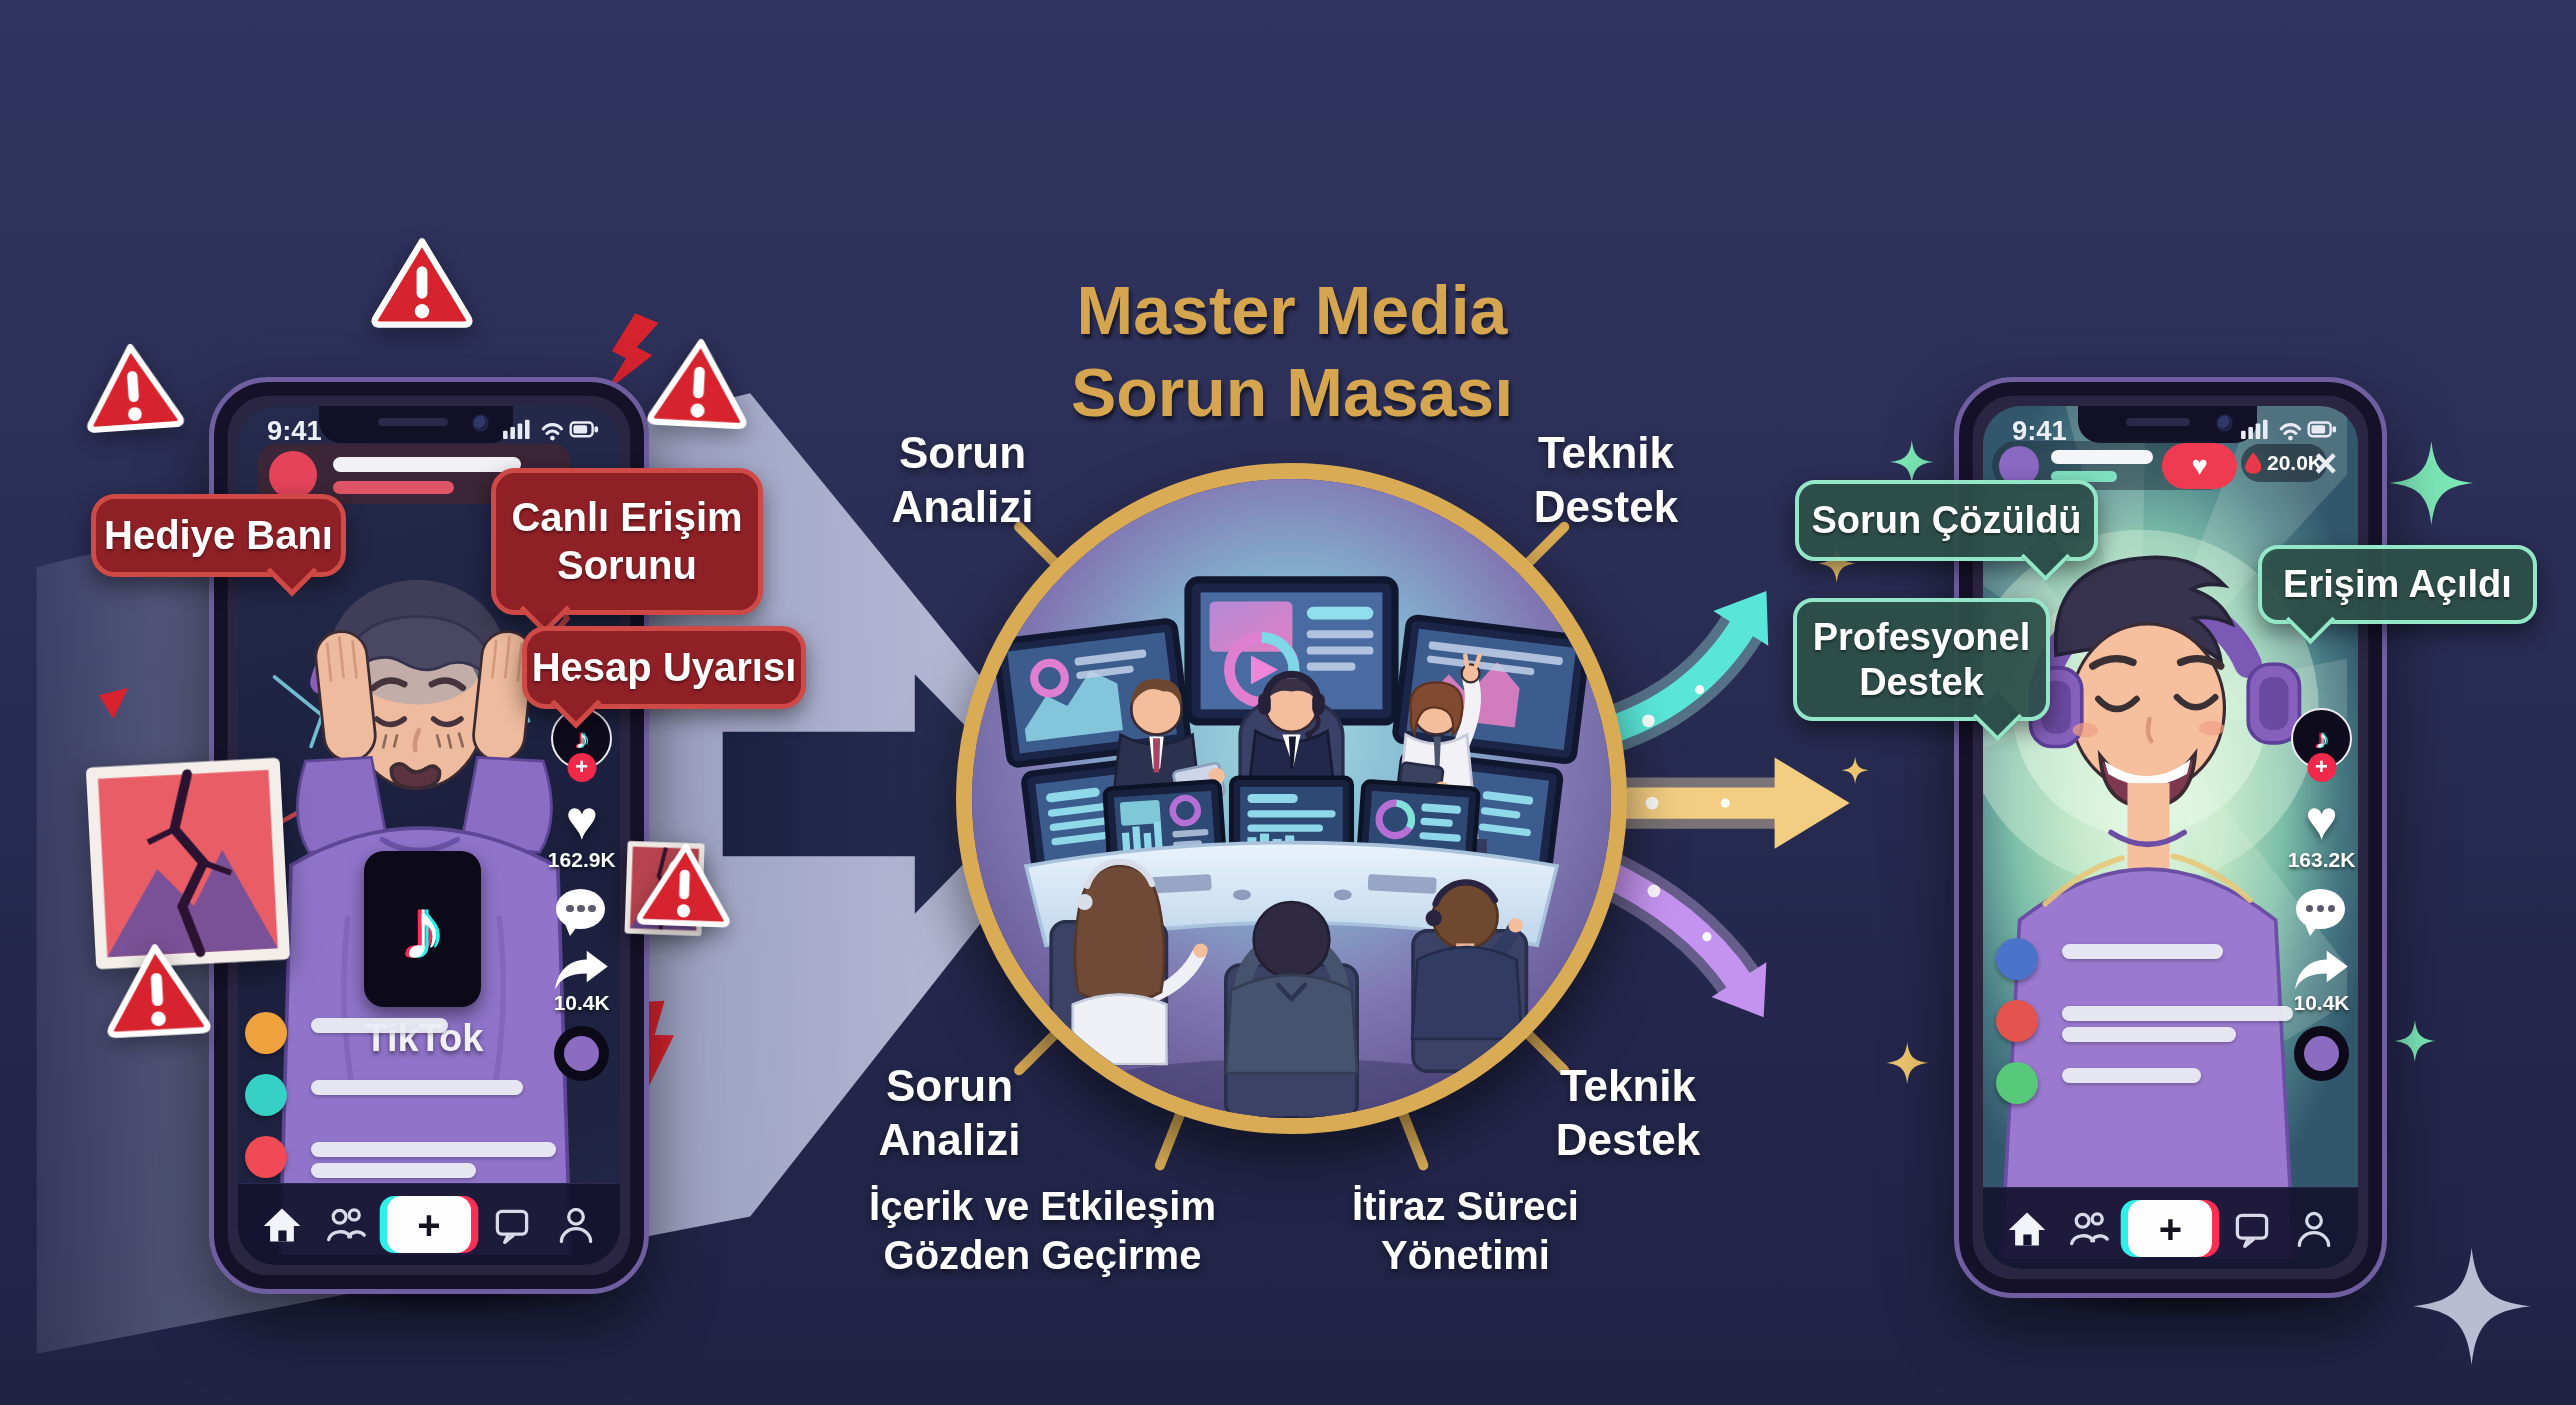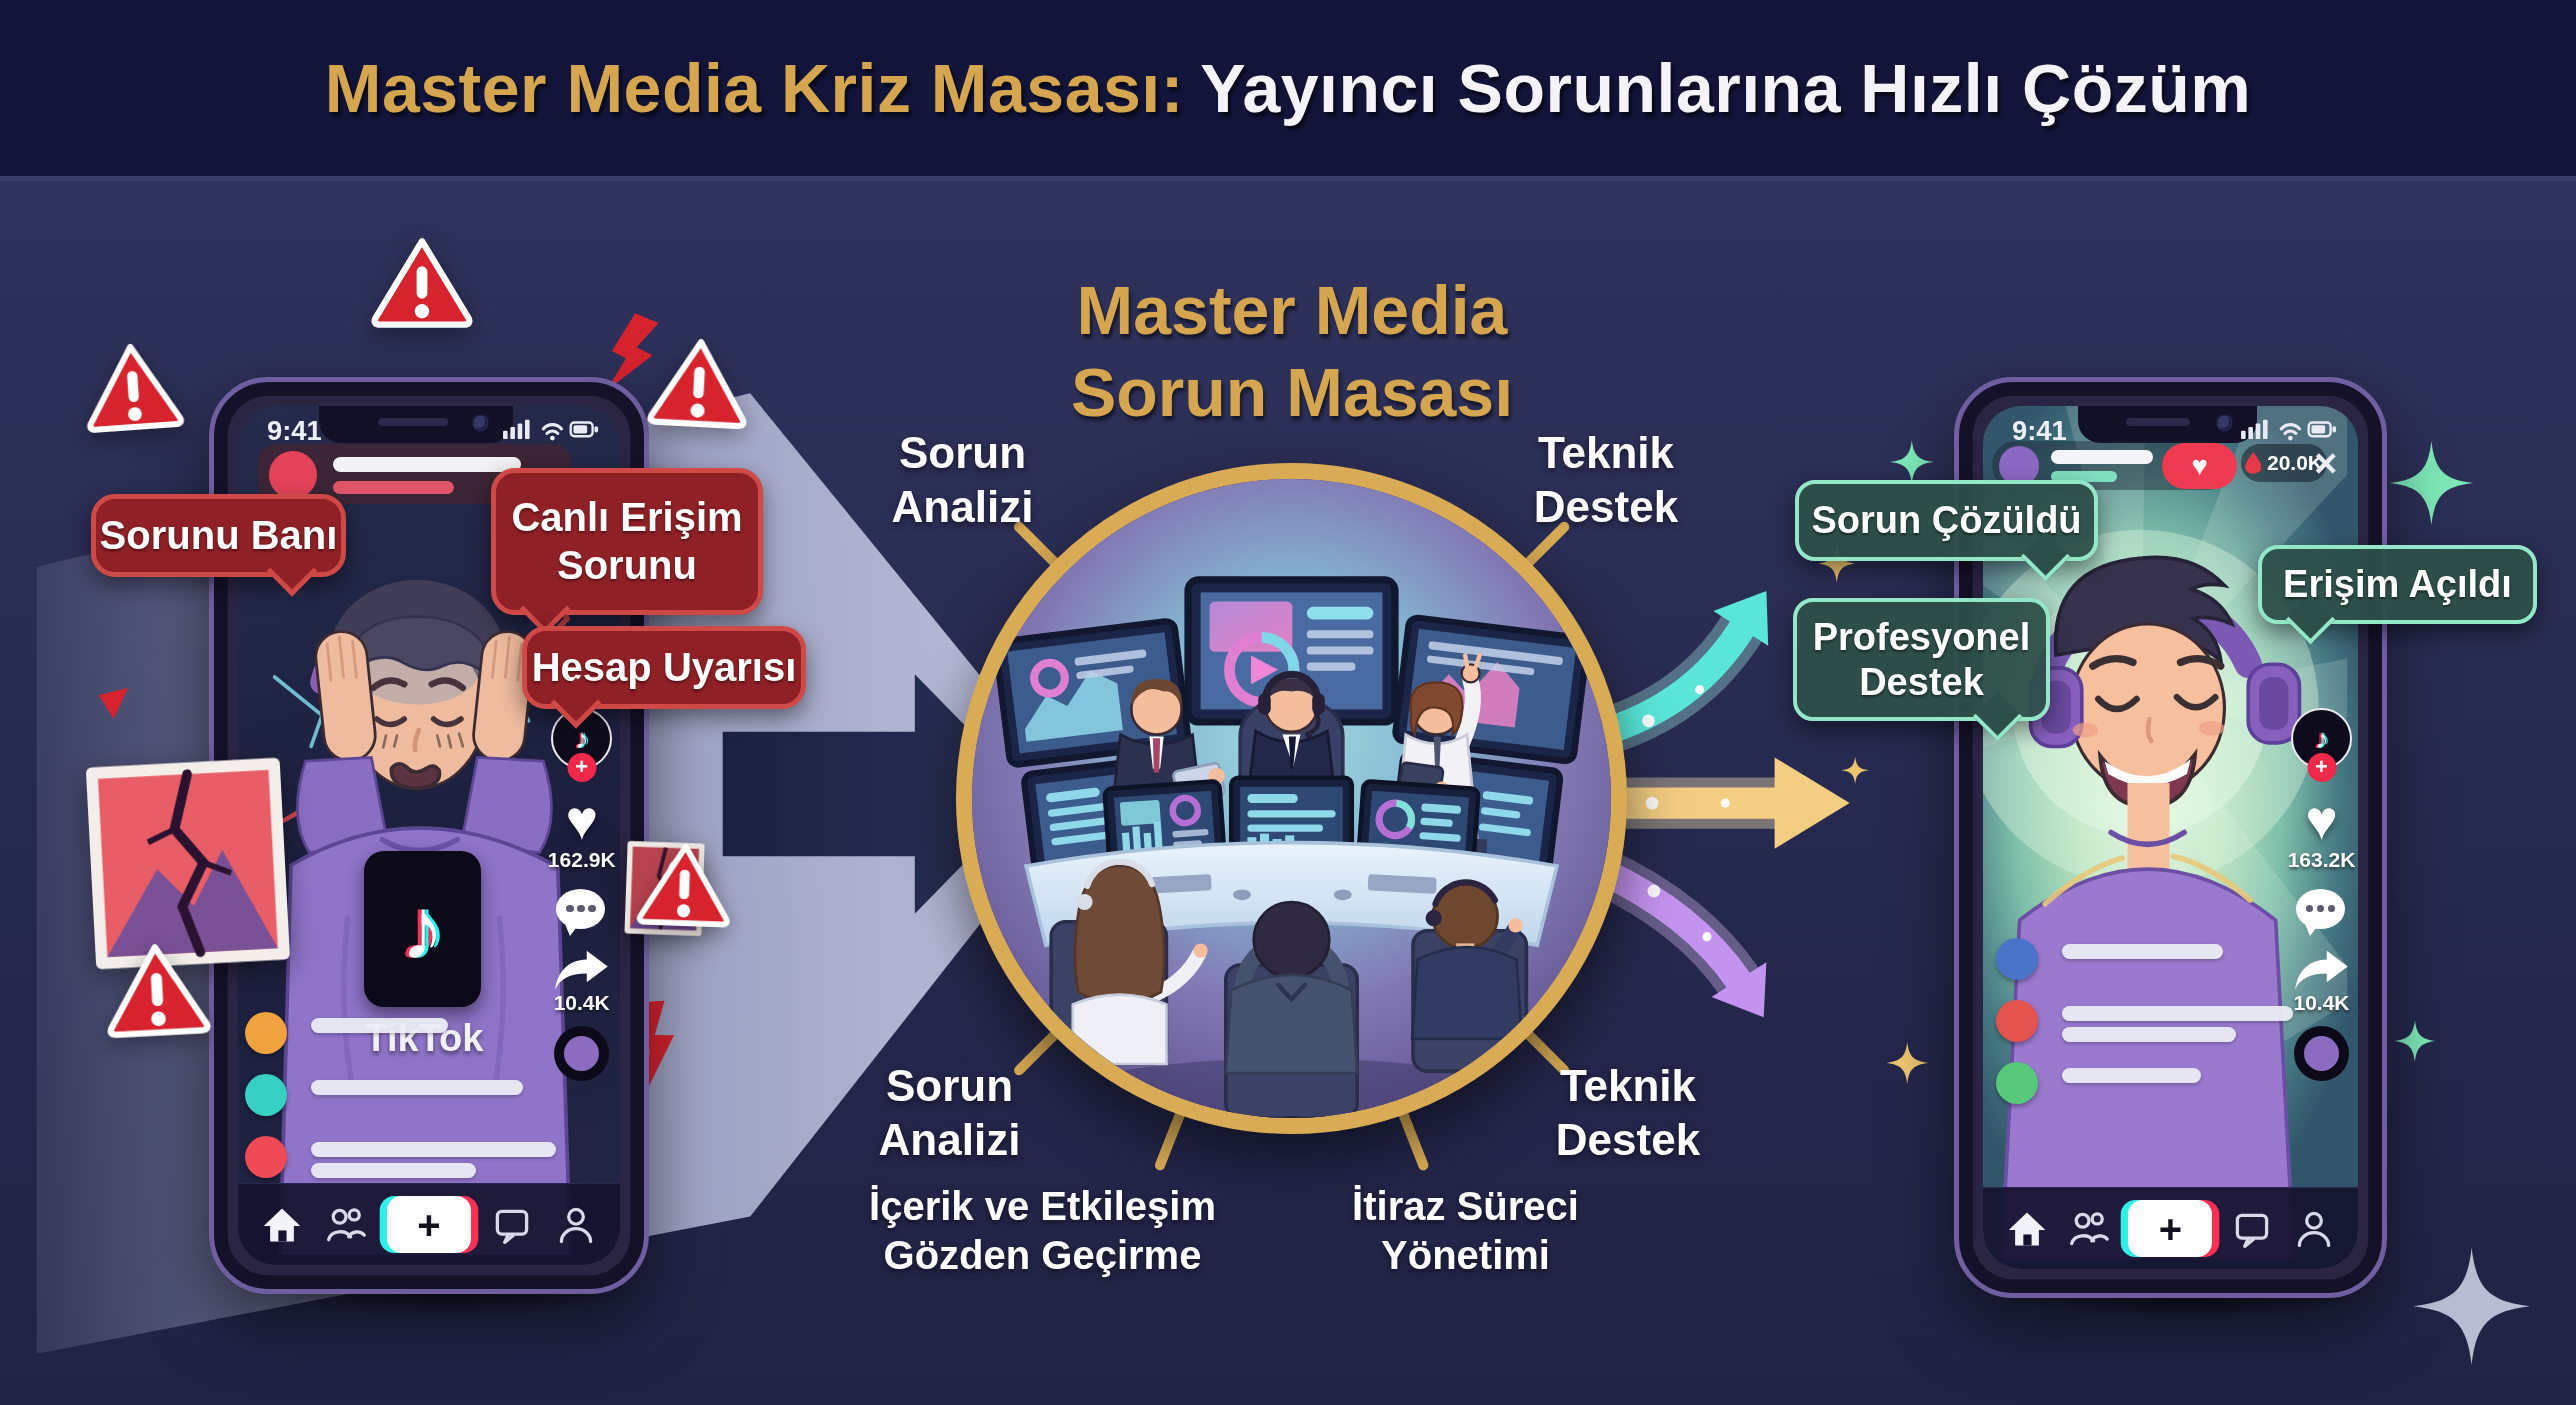--- a/index.html
+++ b/index.html
@@ -171,23 +171,20 @@
       <use href="#star4" transform="translate(2658,528) scale(46)" fill="#7de8b8"></use>
       <use href="#star4" transform="translate(2640,1138) scale(23)" fill="#7de8b8"></use>
       <use href="#star4" transform="translate(2090,505) scale(24)" fill="#7de8b8"></use>
       <use href="#star4" transform="translate(2008,616) scale(21)" fill="#ecc56e"></use>
       <use href="#star4" transform="translate(2028,842) scale(15)" fill="#ecc56e"></use>
       <use href="#star4" transform="translate(2085,1162) scale(23)" fill="#ecc56e"></use>
       <use href="#star4" transform="translate(2702,1428) scale(64)" fill="#b9bcd2"></use>
     </g>
   </svg>
 
-  <header class="banner">
-    <h1><span class="gold">Master Media Kriz Masası:</span><span class="white">Yayıncı Sorunlarına Hızlı Çözüm</span></h1>
-  </header>
 
   <div class="phoneshadow" style="left:265px;top:1268px;width:366px;height:49px;"></div>
   <div class="phone" style="left:209px;top:377px;width:430px;height:907px;">
     <div class="screen dark">
 
       <svg class="abs" style="left:0;top:0;" width="371" height="849" viewBox="0 0 406 928">
         <g fill="none" stroke-linecap="round">
           <path d="M395,110 L338,190 L360,232 L298,304" stroke="#cf4850" stroke-width="6"></path>
           <path d="M20,470 L66,444 L84,486" stroke="#cf4850" stroke-width="5"></path>
           <path d="M40,296 L92,338 L80,372" stroke="#7fd8e8" stroke-width="4" opacity="0.85"></path>
@@ -393,21 +390,21 @@
     <rect x="54" y="36" width="12" height="36" rx="6" fill="#fff"></rect>
       <circle cx="60" cy="86" r="8" fill="#fff"></circle>
   </svg>
   <svg class="warn" style="left:635px;top:840px;transform:rotate(2deg);" width="99" height="89" viewBox="0 0 120 108">
     <path d="M60 8 L112 94 Q115 101 106 101 L14 101 Q5 101 8 94 Z" fill="#d6232e" stroke="#ffffff" stroke-width="7" stroke-linejoin="round"></path>
     <rect x="54" y="36" width="12" height="36" rx="6" fill="#fff"></rect>
       <circle cx="60" cy="86" r="8" fill="#fff"></circle>
   </svg>
 
   <div class="bubble bubble-red tail-br" style="left:91px;top:494px;width:245px;height:73px;">
-    <span>Sorunu Banı</span>
+    <span>Hediye Banı</span>
   </div>
   <div class="bubble bubble-red tail-bl" style="left:491px;top:468px;width:262px;height:137px;">
     <span>Canlı Erişim Sorunu</span>
   </div>
   <div class="bubble bubble-red tail-bl" style="left:522px;top:626px;width:274px;height:73px;">
     <span>Hesap Uyarısı</span>
   </div>
 
   <div class="ctitle" style="top:271px;">Master Media</div>
   <div class="ctitle" style="top:353px;">Sorun Masası</div>

